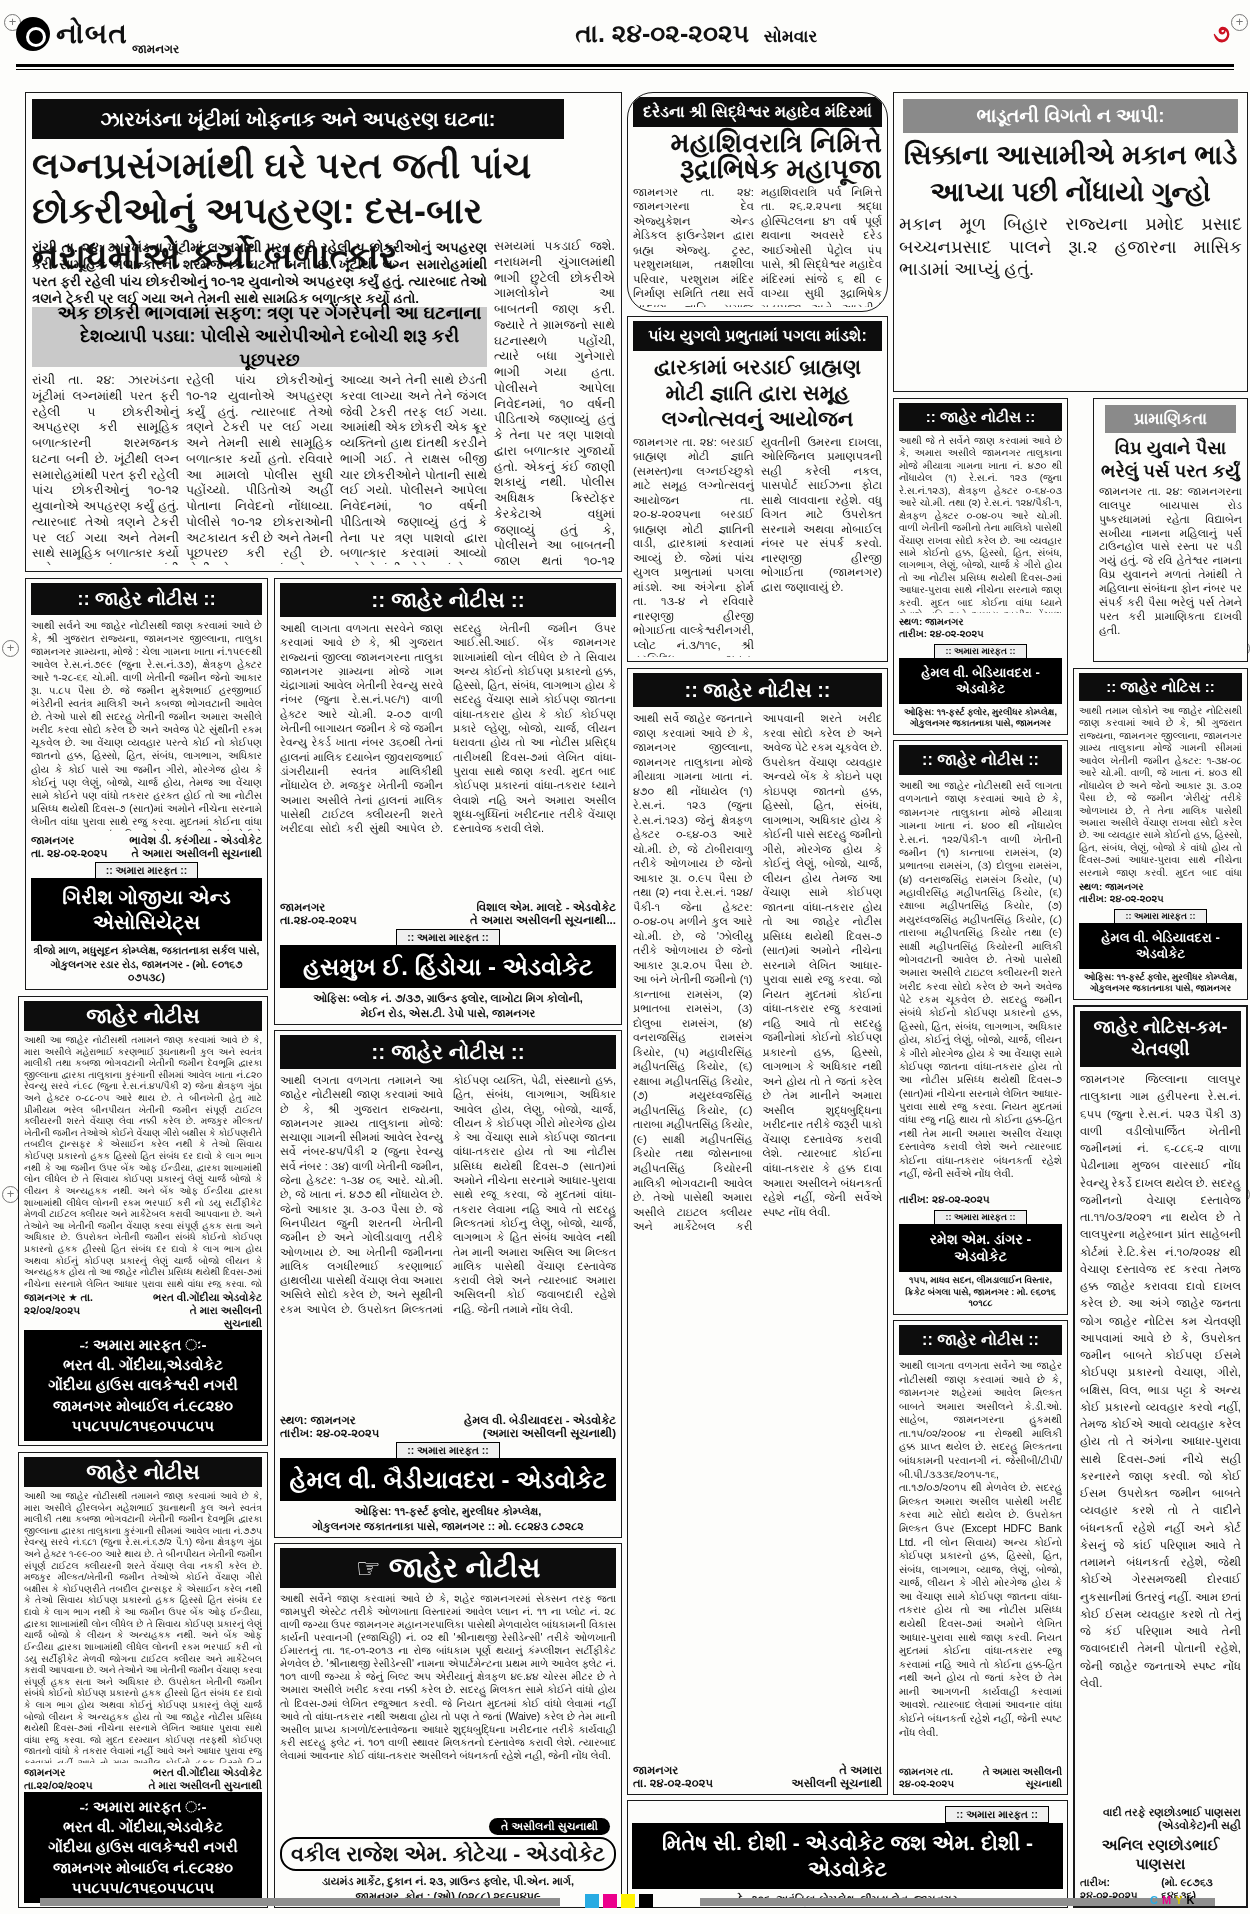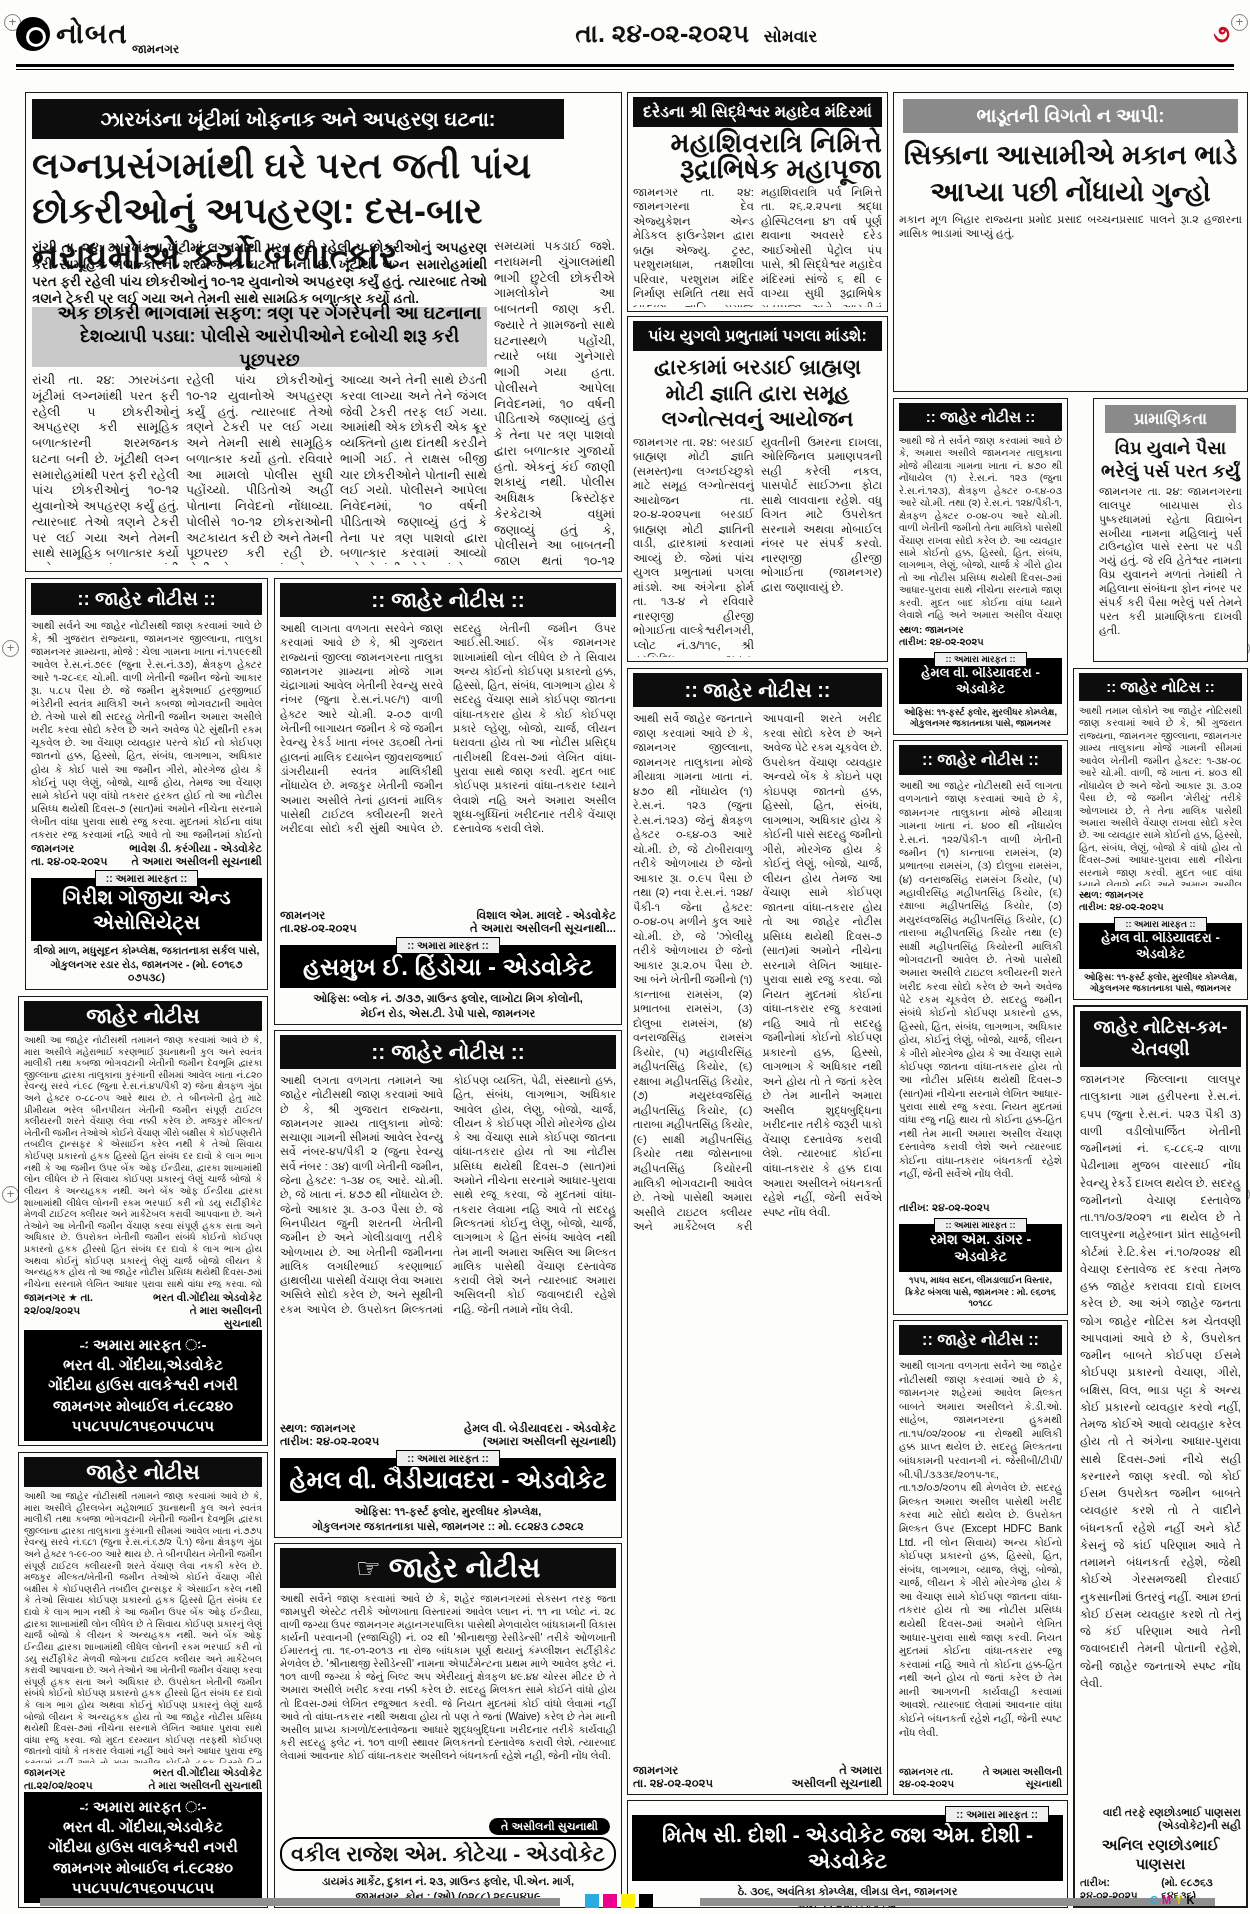--- a/index.html
+++ b/index.html
@@ -38,21 +38,21 @@
   .nbar{background:#0d0d0d;color:#fff;font-weight:bold;text-align:center;flex:0 0 auto;
         display:flex;align-items:center;justify-content:center;gap:8px;}
   .nbody{flex:1 1 auto;overflow:hidden;text-align:justify;margin-top:4px;}
   .cols2{column-count:2;column-gap:10px;}
   .sigrow{flex:0 0 auto;display:flex;justify-content:space-between;font-weight:bold;
           white-space:pre-line;margin-top:3px;}
   .chiprow{flex:0 0 auto;text-align:center;position:relative;z-index:2;margin-bottom:-9px;}
   .chip{display:inline-block;background:#efefef;border:1px solid #000;font-size:10.5px;
         font-weight:bold;padding:1px 10px;}
   .advbox{flex:0 0 auto;background:#000;color:#fff;font-weight:bold;text-align:center;
-          padding:7px 4px 6px 4px;line-height:1.25;}
+          padding:7px 4px 6px 4px;line-height:1.25;margin-top:8px;}
   .addr{flex:0 0 auto;font-weight:bold;text-align:center;white-space:pre-line;line-height:1.3;
         padding-top:3px;}
   .blackfoot{flex:0 0 auto;background:#000;color:#fff;text-align:center;padding:5px 4px;
              white-space:pre-line;line-height:1.35;}
   .roundbox{flex:0 0 auto;border:2px solid #000;border-radius:16px;font-weight:bold;
             text-align:center;padding:3px 4px;}
   .pill{display:inline-block;background:#000;color:#fff;border-radius:10px;font-size:11px;
         font-weight:bold;padding:2px 12px;}
   
   .gbarstrip{position:absolute;height:8px;background:#8f8f8f;top:1898px;}
@@ -89,21 +89,21 @@
     <div class="bodytxt abs" style="left:6px;top:146px;width:455px;height:64px;font-size:13.5px;font-weight:bold;overflow:hidden;">રાંચી તા. ૨૪: ઝારખંડના ખૂંટીમાં લગ્નમાંથી પરત ફરી રહેલી પ છોકરીઓનું અપહરણ કરી સામૂહિક બળાત્કારની શરમજનક ઘટના બની છે. ખૂંટીથી લગ્ન સમારોહમાંથી પરત ફરી રહેલી પાંચ છોકરીઓનું ૧૦-૧૨ યુવાનોએ અપહરણ કર્યું હતું. ત્યારબાદ તેઓ ત્રણને ટેકરી પર લઈ ગયા અને તેમની સાથે સામૂહિક બળાત્કાર કર્યો હતો.</div>
     <div class="subhead abs" style="left:6px;top:214px;width:455px;height:60px;font-size:18px;padding-left:20px;">એક છોકરી ભાગવામાં સફળ: ત્રણ પર ગેંગરેપની આ ઘટનાના દેશવ્યાપી પડઘા: પોલીસે આરોપીઓને દબોચી શરૂ કરી પૂછપરછ</div>
     <div class="abs colflex" style="left:6px;top:280px;width:455px;height:192px;overflow:hidden;">
       <div class="bodytxt" style="font-size:12.5px;">રાંચી તા. ૨૪: ઝારખંડના ખૂંટીમાં લગ્નમાંથી પરત ફરી રહેલી પ છોકરીઓનું અપહરણ કરી સામૂહિક બળાત્કારની શરમજનક ઘટના બની છે. ખૂંટીથી લગ્ન સમારોહમાંથી પરત ફરી રહેલી પાંચ છોકરીઓનું ૧૦-૧૨ યુવાનોએ અપહરણ કર્યું હતું. ત્યારબાદ તેઓ ત્રણને ટેકરી પર લઈ ગયા અને તેમની સાથે સામૂહિક બળાત્કાર કર્યો હતો. ઝારખંડના ખૂંટી જિલ્લાના રાણિયા પોલીસ સ્ટેશન વિસ્તારમાં શુક્રવારે રાત્રે એક શરમજનક ઘટના બની. ખૂંટીથી લગ્ન સમારોહમાંથી પરત ફરી</div>
       <div class="bodytxt" style="font-size:12.5px;">રહેલી પાંચ છોકરીઓનું ૧૦-૧૨ યુવાનોએ અપહરણ કર્યું હતું. ત્યારબાદ તેઓ ત્રણને ટેકરી પર લઈ ગયા અને તેમની સાથે સામૂહિક બળાત્કાર કર્યો હતો. રવિવારે આ મામલો પોલીસ સુધી પહોંચ્યો. પીડિતોએ અહીં પોતાના નિવેદનો નોંધાવ્યા. પોલીસે ૧૦-૧૨ છોકરાઓની અટકાયત કરી છે અને તેમની પૂછપરછ કરી રહી છે. પોલીસને જણાવ્યું કે ૨૧ ફેબ્રુઆરીની રાત્રે પાંચ મિત્રો લગ્ન સમારંભમાંથી ઘરે પરત ફરી રહ્યા હતા. તે જ સમયે, ૧૦-૧૨ છોકરાઓ તેનો પીછો કરતા</div>
       <div class="bodytxt" style="font-size:12.5px;">આવ્યા અને તેની સાથે છેડતી કરવા લાગ્યા અને તેને જંગલ જેવી ટેકરી તરફ લઈ ગયા. આમાંથી એક છોકરી એક ક્રૂર વ્યક્તિનો હાથ દાંતથી કરડીને ભાગી ગઈ. તે રાક્ષસ બીજી ચાર છોકરીઓને પોતાની સાથે લઈ ગયો. પોલીસને આપેલા નિવેદનમાં, ૧૦ વર્ષની પીડિતાએ જણાવ્યું હતું કે તેના પર ત્રણ પાશવો દ્વારા બળાત્કાર કરવામાં આવ્યો હતો. તેમાંથી એકે કહ્યું કે ત્રણ લોકોએ તેના પર બળાત્કાર કર્યો.</div>
     </div>
     <div class="bodytxt abs" style="left:468px;top:146px;width:121px;height:326px;font-size:12.5px;overflow:hidden;">સમયમાં પકડાઈ જશે. નરાધમની ચુંગાલમાંથી ભાગી છુટેલી છોકરીએ ગામલોકોને આ બાબતની જાણ કરી. જ્યારે તે ગ્રામજનો સાથે ઘટનાસ્થળે પહોંચી, ત્યારે બધા ગુનેગારો ભાગી ગયા હતા. પોલીસને આપેલા નિવેદનમાં, ૧૦ વર્ષની પીડિતાએ જણાવ્યું હતું કે તેના પર ત્રણ પાશવો દ્વારા બળાત્કાર ગુજાર્યો હતો. એકનું કંઈ જાણી શકાયું નથી. પોલીસ અધિક્ષક ક્રિસ્ટોફર કેરકેટાએ વધુમાં જણાવ્યું હતું કે, પોલીસને આ બાબતની જાણ થતાં ૧૦-૧૨ છોકરાઓની અટકાયત કરવામાં આવી છે, નિવેદન લઈ કાર્યવાહી શરૂ કરાઈ છે અને બધા આરોપીઓ ટૂંક સમયમાં પકડાઈ જશે.</div>
   </div>
 
-  <div class="box" style="left:627px;top:92px;width:261px;height:220px;">
+  <div class="box" style="left:627px;top:92px;width:261px;height:220px;border-radius:26px;">
     <div class="kbar" style="height:30px;font-size:16px;flex:0 0 auto;">દરેડના શ્રી સિદ્ધેશ્વર મહાદેવ મંદિરમાં</div>
     <div class="headline" style="font-size:27px;line-height:26px;text-align:right;margin:3px 0;">મહાશિવરાત્રિ નિમિત્તે રૂદ્રાભિષેક મહાપૂજા</div>
     <div class="colflex" style="flex:1;overflow:hidden;">
       <div class="bodytxt" style="font-size:11.5px;">જામનગર તા. ૨૪: જામનગરના દેવ એજ્યુકેશન એન્ડ મેડિકલ ફાઉન્ડેશન દ્વારા બ્રહ્મ એજ્યુ. ટ્રસ્ટ, પરશુરામધામ, તક્ષશીલા પરિવાર, પરશુરામ મંદિર નિર્માણ સમિતિ તથા સર્વે બ્રાહ્મણ જ્ઞાતિ સમાજ પરિવારના સહયોગથી</div>
       <div class="bodytxt" style="font-size:11.5px;">મહાશિવરાત્રિ પર્વ નિમિત્તે તા. ૨૬.૨.૨૫ના શ્રદ્ધા હોસ્પિટલના ૪૧ વર્ષ પૂર્ણ થવાના અવસરે દરેડ આઈઓસી પેટ્રોલ પંપ પાસે, શ્રી સિદ્ધેશ્વર મહાદેવ મંદિરમાં સાંજે ૬ થી ૯ વાગ્યા સુધી રૂદ્રાભિષેક મહાપૂજા અને આરતીનું આયોજન કરવામાં આવ્યું છે.</div>
     </div>
   </div>
 
   <div class="box" style="left:627px;top:316px;width:261px;height:346px;">
     <div class="kbar" style="height:30px;font-size:16px;flex:0 0 auto;">પાંચ યુગલો પ્રભુતામાં પગલા માંડશે:</div>
@@ -112,21 +112,21 @@
       <div class="bodytxt" style="font-size:11.5px;">જામનગર તા. ૨૪: બરડાઈ બ્રાહ્મણ મોટી જ્ઞાતિ (સમસ્ત)ના લગ્નઈચ્છુકો માટે સમૂહ લગ્નોત્સવનું આયોજન તા. ૨૦-૪-૨૦૨૫ના બરડાઈ બ્રાહ્મણ મોટી જ્ઞાતિની વાડી, દ્વારકામાં કરવામાં આવ્યું છે. જેમાં પાંચ યુગલ પ્રભુતામાં પગલા માંડશે. આ અંગેના ફોર્મ તા. ૧૩-૪ ને રવિવારે નારણજી હીરજી ભોગાઈતા વાલ્કેશ્વરીનગરી, પ્લોટ નં.૩/૧૧૯, શ્રી હરસિદ્ધિ ભુવન, જામનગરમાં ભરી શકાશે. પરંતુ પહેલા મો. ૯૯૦૯૧ ૩૩૩૬૯ ઉપર નામ નોંધાવવાનું રહેશે. મુખ્ય દાતા નિલેશભાઈ કરશનજી પંડયા (બાંભણીયા) (કેરીયો-કેન્યાવાળા) દ્વારા આ સમૂહ લગ્નનું આયોજન કરવામાં આવ્યું છે. ફોર્મ ભરતી વખતે યુવક-</div>
       <div class="bodytxt" style="font-size:11.5px;">યુવતીની ઉંમરના દાખલા, ઓરિજિનલ પ્રમાણપત્રની સહી કરેલી નકલ, પાસપોર્ટ સાઈઝના ફોટા સાથે લાવવાના રહેશે. વધુ વિગત માટે ઉપરોક્ત સરનામે અથવા મોબાઈલ નંબર પર સંપર્ક કરવો. નારણજી હીરજી ભોગાઈતા (જામનગર) દ્વારા જણાવાયું છે.</div>
     </div>
   </div>
 
 
   <div class="box" style="left:893px;top:92px;width:355px;height:300px;">
     <div class="gbar" style="height:34px;font-size:19px;flex:0 0 auto;margin:2px 4px;">ભાડૂતની વિગતો ન આપી:</div>
     <div class="headline" style="font-size:27px;line-height:37px;text-align:center;margin:2px 0;">સિક્કાના આસામીએ મકાન ભાડે આપ્યા પછી નોંધાયો ગુન્હો</div>
     <div class="colflex" style="flex:1;overflow:hidden;">
-      <div class="bodytxt" style="font-size:11px;">મકાન મૂળ બિહાર રાજ્યના પ્રમોદ પ્રસાદ બચ્ચનપ્રસાદ પાલને રૂા.૨ હજારના માસિક ભાડામાં આપ્યું હતું.</div>
+      <div class="bodytxt" style="font-size:18px;">મકાન મૂળ બિહાર રાજ્યના પ્રમોદ પ્રસાદ બચ્ચનપ્રસાદ પાલને રૂા.૨ હજારના માસિક ભાડામાં આપ્યું હતું.</div>
     </div>
   </div>
 
   <div class="box" style="left:1093px;top:398px;width:155px;height:264px;">
     <div class="gbar" style="height:28px;font-size:16px;flex:0 0 auto;margin:2px 6px;">પ્રામાણિકતા</div>
     <div class="headline" style="font-size:18px;line-height:23px;text-align:center;margin:2px 0;">વિપ્ર યુવાને પૈસા ભરેલું પર્સ પરત કર્યું</div>
     <div class="bodytxt" style="flex:1;font-size:11px;overflow:hidden;">જામનગર તા. ૨૪: જામનગરના લાલપુર બાયપાસ રોડ પુષ્કરધામમાં રહેતા વિદ્યાબેન સખીયા નામના મહિલાનું પર્સ ટાઉનહોલ પાસે રસ્તા પર પડી ગયું હતું. જે રવિ હેતેશ્વર નામના વિપ્ર યુવાનને મળતાં તેમાંથી તે મહિલાના સંબંધના ફોન નંબર પર સંપર્ક કરી પૈસા ભરેલું પર્સ તેમને પરત કરી પ્રામાણિકતા દાખવી હતી.</div>
   </div>
 
   <div class="box" style="left:25px;top:578px;width:243px;height:412px;">

